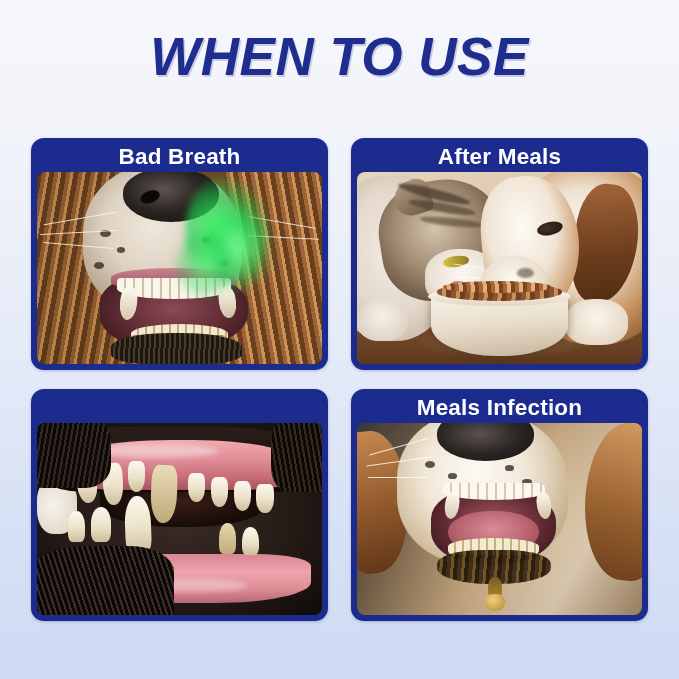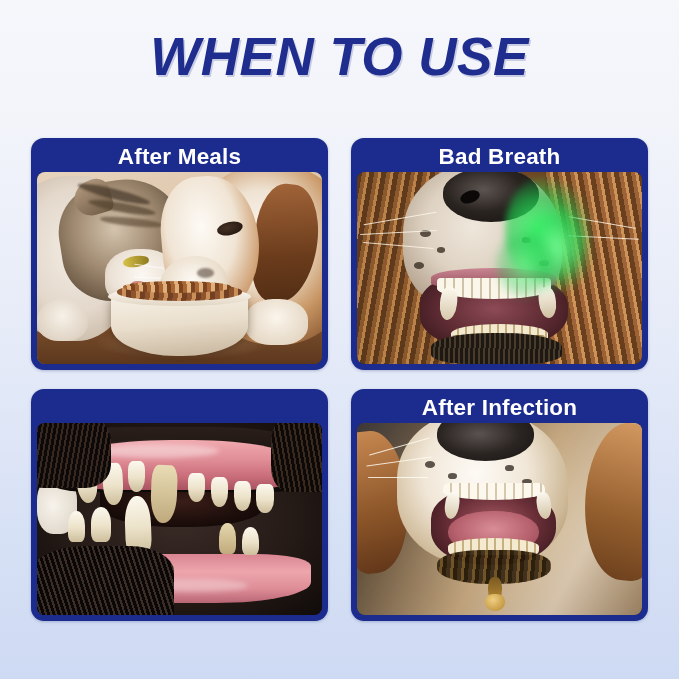--- a/index.html
+++ b/index.html
@@ -181,20 +181,56 @@
 </style>
 </head>
 <body>
 
 <div class="page-title">WHEN TO USE</div>
 
 <div class="grid">
 
   <div class="card">
     <div class="card-header">
+      <span>Bad Breath</span>
+    </div>
+    <div class="card-photo">
+      <div class="scene s2">
+        <div class="furL"></div>
+        <div class="furR"></div>
+        <div class="muzzle"></div>
+        <div class="nose"></div>
+        <div class="nostril"></div>
+        <div class="spot sp1"></div>
+        <div class="spot sp2"></div>
+        <div class="spot sp3"></div>
+        <div class="spot sp4"></div>
+        <div class="spot sp5"></div>
+        <div class="whisk2 v1"></div>
+        <div class="whisk2 v2"></div>
+        <div class="whisk2 v3"></div>
+        <div class="whisk2 v4"></div>
+        <div class="whisk2 v5"></div>
+        <div class="mouth"></div>
+        <div class="gumU"></div>
+        <div class="teethU"></div>
+        <div class="fangL"></div>
+        <div class="fangR"></div>
+        <div class="teethL"></div>
+        <div class="tartar"></div>
+        <div class="chin"></div>
+        <div class="smoke1"></div>
+        <div class="smoke2"></div>
+        <div class="smoke3"></div>
+      </div>
+    </div>
+  </div>
+
+  <div class="card">
+    <div class="card-header">
       <span>After Meals</span>
     </div>
     <div class="card-photo">
       <div class="scene s1">
         <div class="floor"></div>
         <div class="floorsheen"></div>
         <div class="catbody"></div>
         <div class="catpaw"></div>
         <div class="cathead"></div>
         <div class="catear"></div>
@@ -216,56 +252,20 @@
         <div class="dogpaw"></div>
         <div class="bowl"></div>
         <div class="bowlrim"></div>
         <div class="kibble"></div>
         <div class="kib2"></div>
       </div>
     </div>
   </div>
 
   <div class="card">
-    <div class="card-header">
-      <span>Bad Breath</span>
-    </div>
-    <div class="card-photo">
-      <div class="scene s2">
-        <div class="furL"></div>
-        <div class="furR"></div>
-        <div class="muzzle"></div>
-        <div class="nose"></div>
-        <div class="nostril"></div>
-        <div class="spot sp1"></div>
-        <div class="spot sp2"></div>
-        <div class="spot sp3"></div>
-        <div class="spot sp4"></div>
-        <div class="spot sp5"></div>
-        <div class="whisk2 v1"></div>
-        <div class="whisk2 v2"></div>
-        <div class="whisk2 v3"></div>
-        <div class="whisk2 v4"></div>
-        <div class="whisk2 v5"></div>
-        <div class="mouth"></div>
-        <div class="gumU"></div>
-        <div class="teethU"></div>
-        <div class="fangL"></div>
-        <div class="fangR"></div>
-        <div class="teethL"></div>
-        <div class="tartar"></div>
-        <div class="chin"></div>
-        <div class="smoke1"></div>
-        <div class="smoke2"></div>
-        <div class="smoke3"></div>
-      </div>
-    </div>
-  </div>
-
-  <div class="card">
     <div class="card-photo">
       <div class="scene s3">
         <div class="white3"></div>
         <div class="dark3"></div>
         <div class="lipU"></div>
         <div class="gumU3"></div>
         <div class="gumShine"></div>
         <div class="tooth tu1"></div>
         <div class="tooth tu2"></div>
         <div class="tooth tu3"></div>
@@ -283,21 +283,21 @@
         <div class="tooth tl5"></div>
         <div class="furTL"></div>
         <div class="furTR"></div>
         <div class="furBL"></div>
       </div>
     </div>
   </div>
 
   <div class="card">
     <div class="card-header">
-      <span>After Infection</span>
+      <span>Meals Infection</span>
     </div>
     <div class="card-photo">
       <div class="scene s4">
         <div class="bg4"></div>
         <div class="earL"></div>
         <div class="earR"></div>
         <div class="face4"></div>
         <div class="nose4"></div>
         <div class="speck k1"></div>
         <div class="speck k2"></div>

